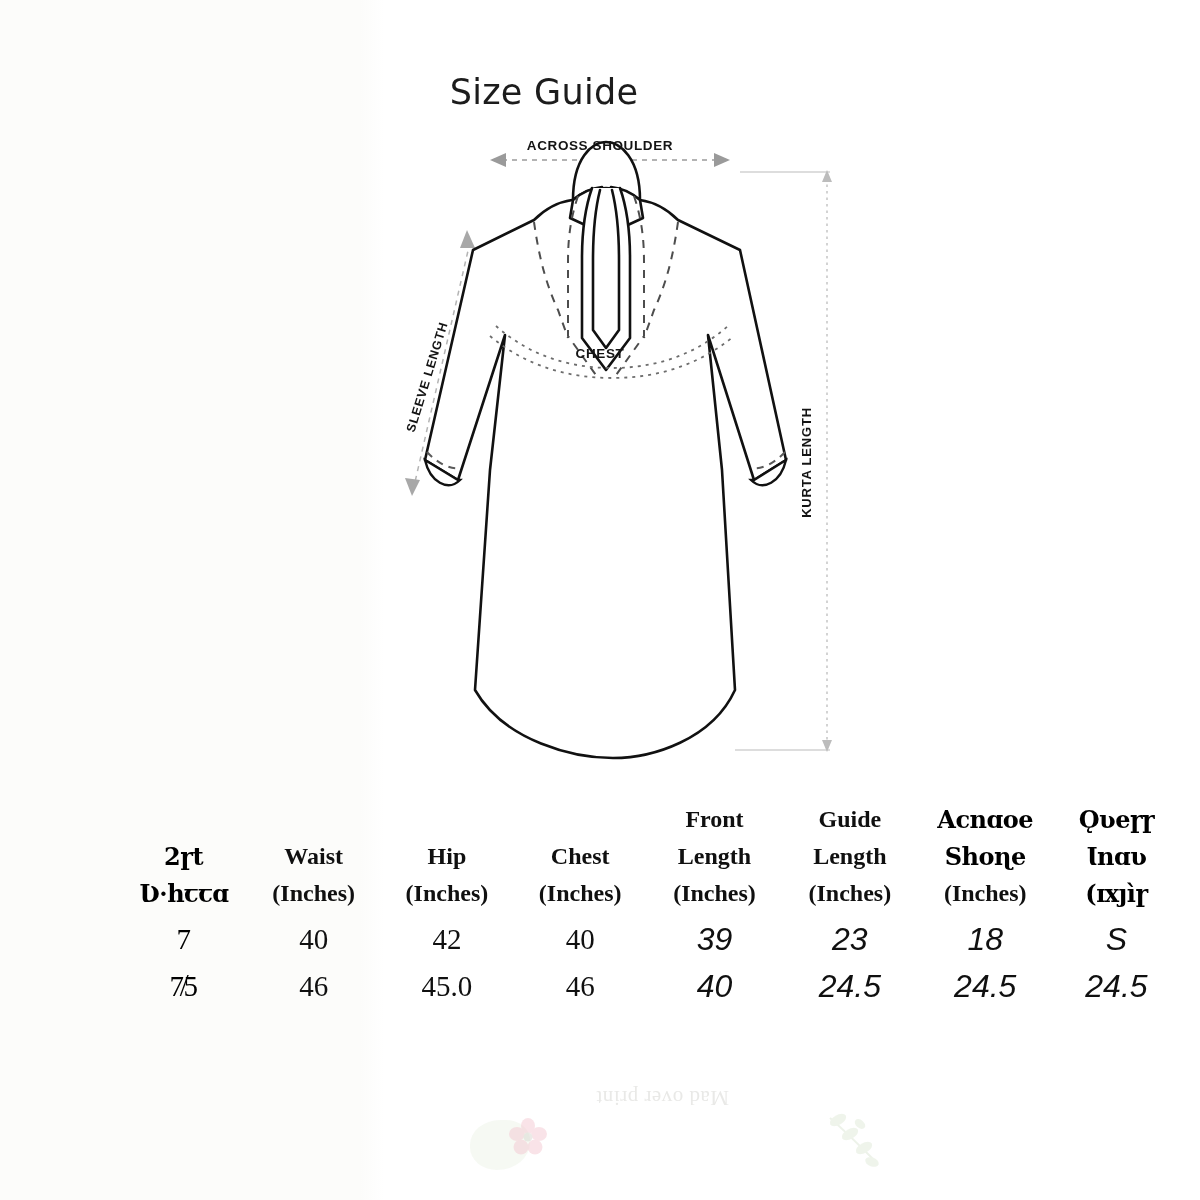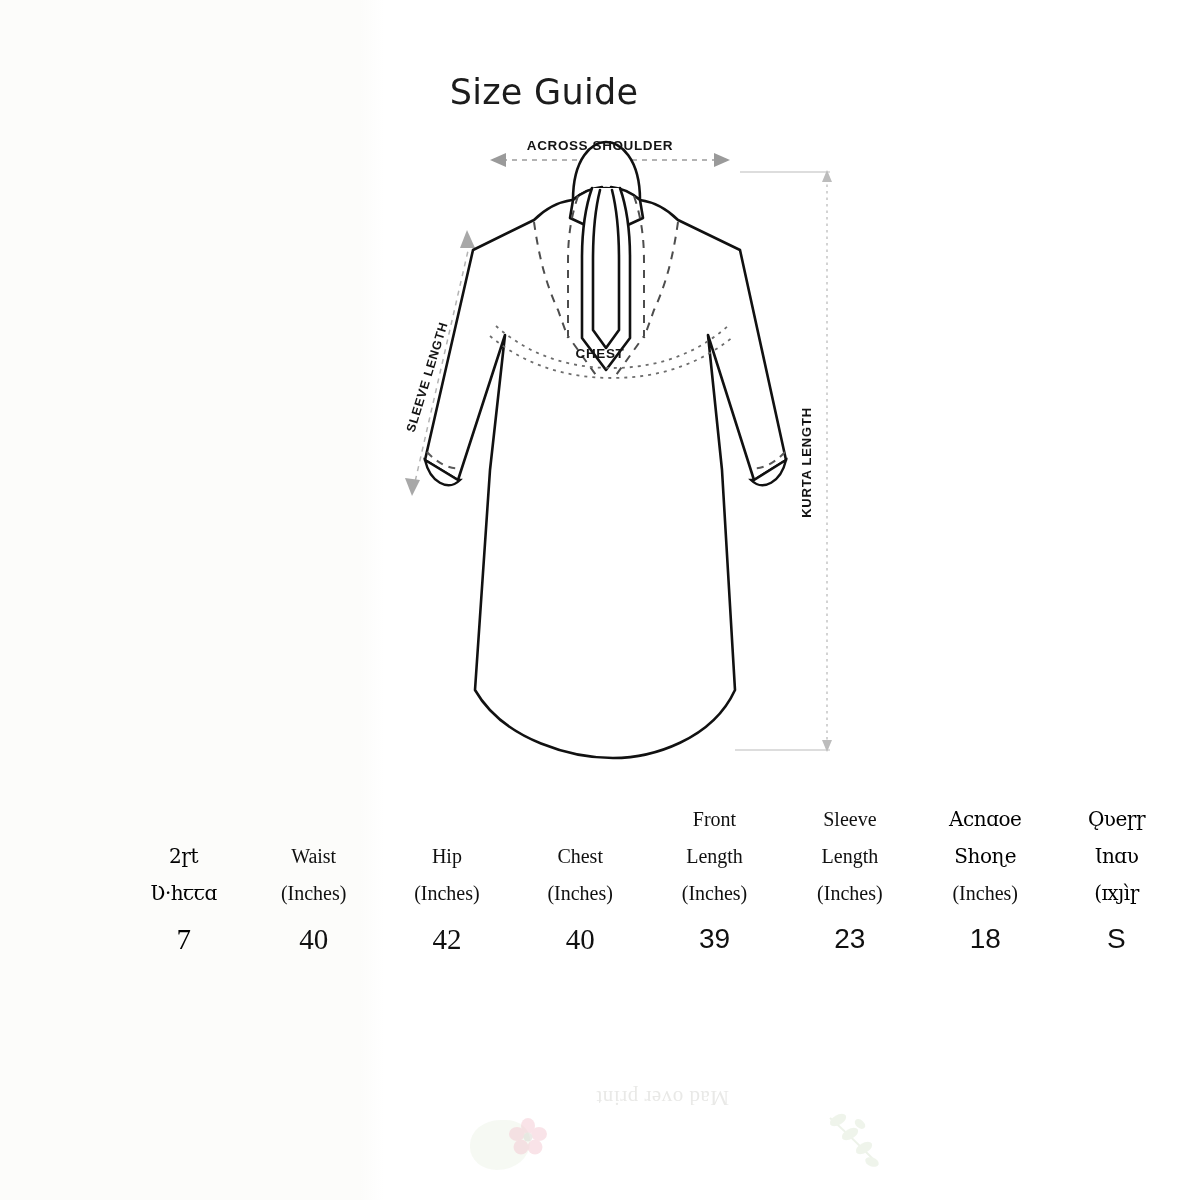--- a/index.html
+++ b/index.html
@@ -99,22 +99,22 @@
   table.size-table th,
   table.size-table td {
     border: none;
     padding: 0;
     text-align: center;
     vertical-align: bottom;
     color: #101010;
   }
   table.size-table th {
     font-family: "Liberation Serif", serif;
-    font-weight: 400;
-    font-size: 20px;
+    font-weight: 700;
+    font-size: 24px;
     line-height: 37px;
     height: 126px;
     vertical-align: bottom;
     padding-bottom: 2px;
   }
   table.size-table th .hl { display: block; }
 
   
   .garble {
     font-family: "DejaVu Serif", serif;
@@ -127,21 +127,21 @@
     font-size: 29px;
     line-height: 44px;
     height: 44px;
     padding-top: 3px;
   }
   
   table.size-table td.sans,
   table.size-table th.sans {
     font-family: "Liberation Sans", sans-serif;
   }
-  table.size-table td.sans { font-size: 28px; }
+  table.size-table td.sans { font-size: 32px; font-style: italic; }
 
   .c1 { width: 122px; }
   .c2 { width: 128px; }
   .c3 { width: 128px; }
   .c4 { width: 128px; }
   .c5 { width: 130px; }
   .c6 { width: 130px; }
   .c7 { width: 130px; }
   .c8 { width: 122px; }
 
@@ -324,21 +324,21 @@
           <th>
             <span class="hl">Chest</span>
             <span class="hl">(Inches)</span>
           </th>
           <th>
             <span class="hl">Front</span>
             <span class="hl">Length</span>
             <span class="hl">(Inches)</span>
           </th>
           <th>
-            <span class="hl">Sleeve</span>
+            <span class="hl">Guide</span>
             <span class="hl">Length</span>
             <span class="hl">(Inches)</span>
           </th>
           <th>
             <span class="hl garble">Acnɑoe</span>
             <span class="hl garble">Shoɳe</span>
             <span class="hl">(Inches)</span>
           </th>
           <th>
             <span class="hl garble">Ǫʋeɼɼ</span>
@@ -351,20 +351,30 @@
         <tr>
           <td class="garble">7</td>
           <td>40</td>
           <td>42</td>
           <td>40</td>
           <td class="sans">39</td>
           <td class="sans">23</td>
           <td class="sans">18</td>
           <td class="sans">S</td>
         </tr>
+        <tr>
+          <td class="garble">7̸5</td>
+          <td>46</td>
+          <td>45.0</td>
+          <td>46</td>
+          <td class="sans">40</td>
+          <td class="sans">24.5</td>
+          <td class="sans">24.5</td>
+          <td class="sans">24.5</td>
+        </tr>
       </tbody>
     </table>
   </div>
 
   <div class="wm-blob"></div>
 
   <div class="wm-text">Mad over print</div>
 
   <svg class="wm-flower" viewBox="0 0 46 46">
     <g fill="#f4c9d2">

